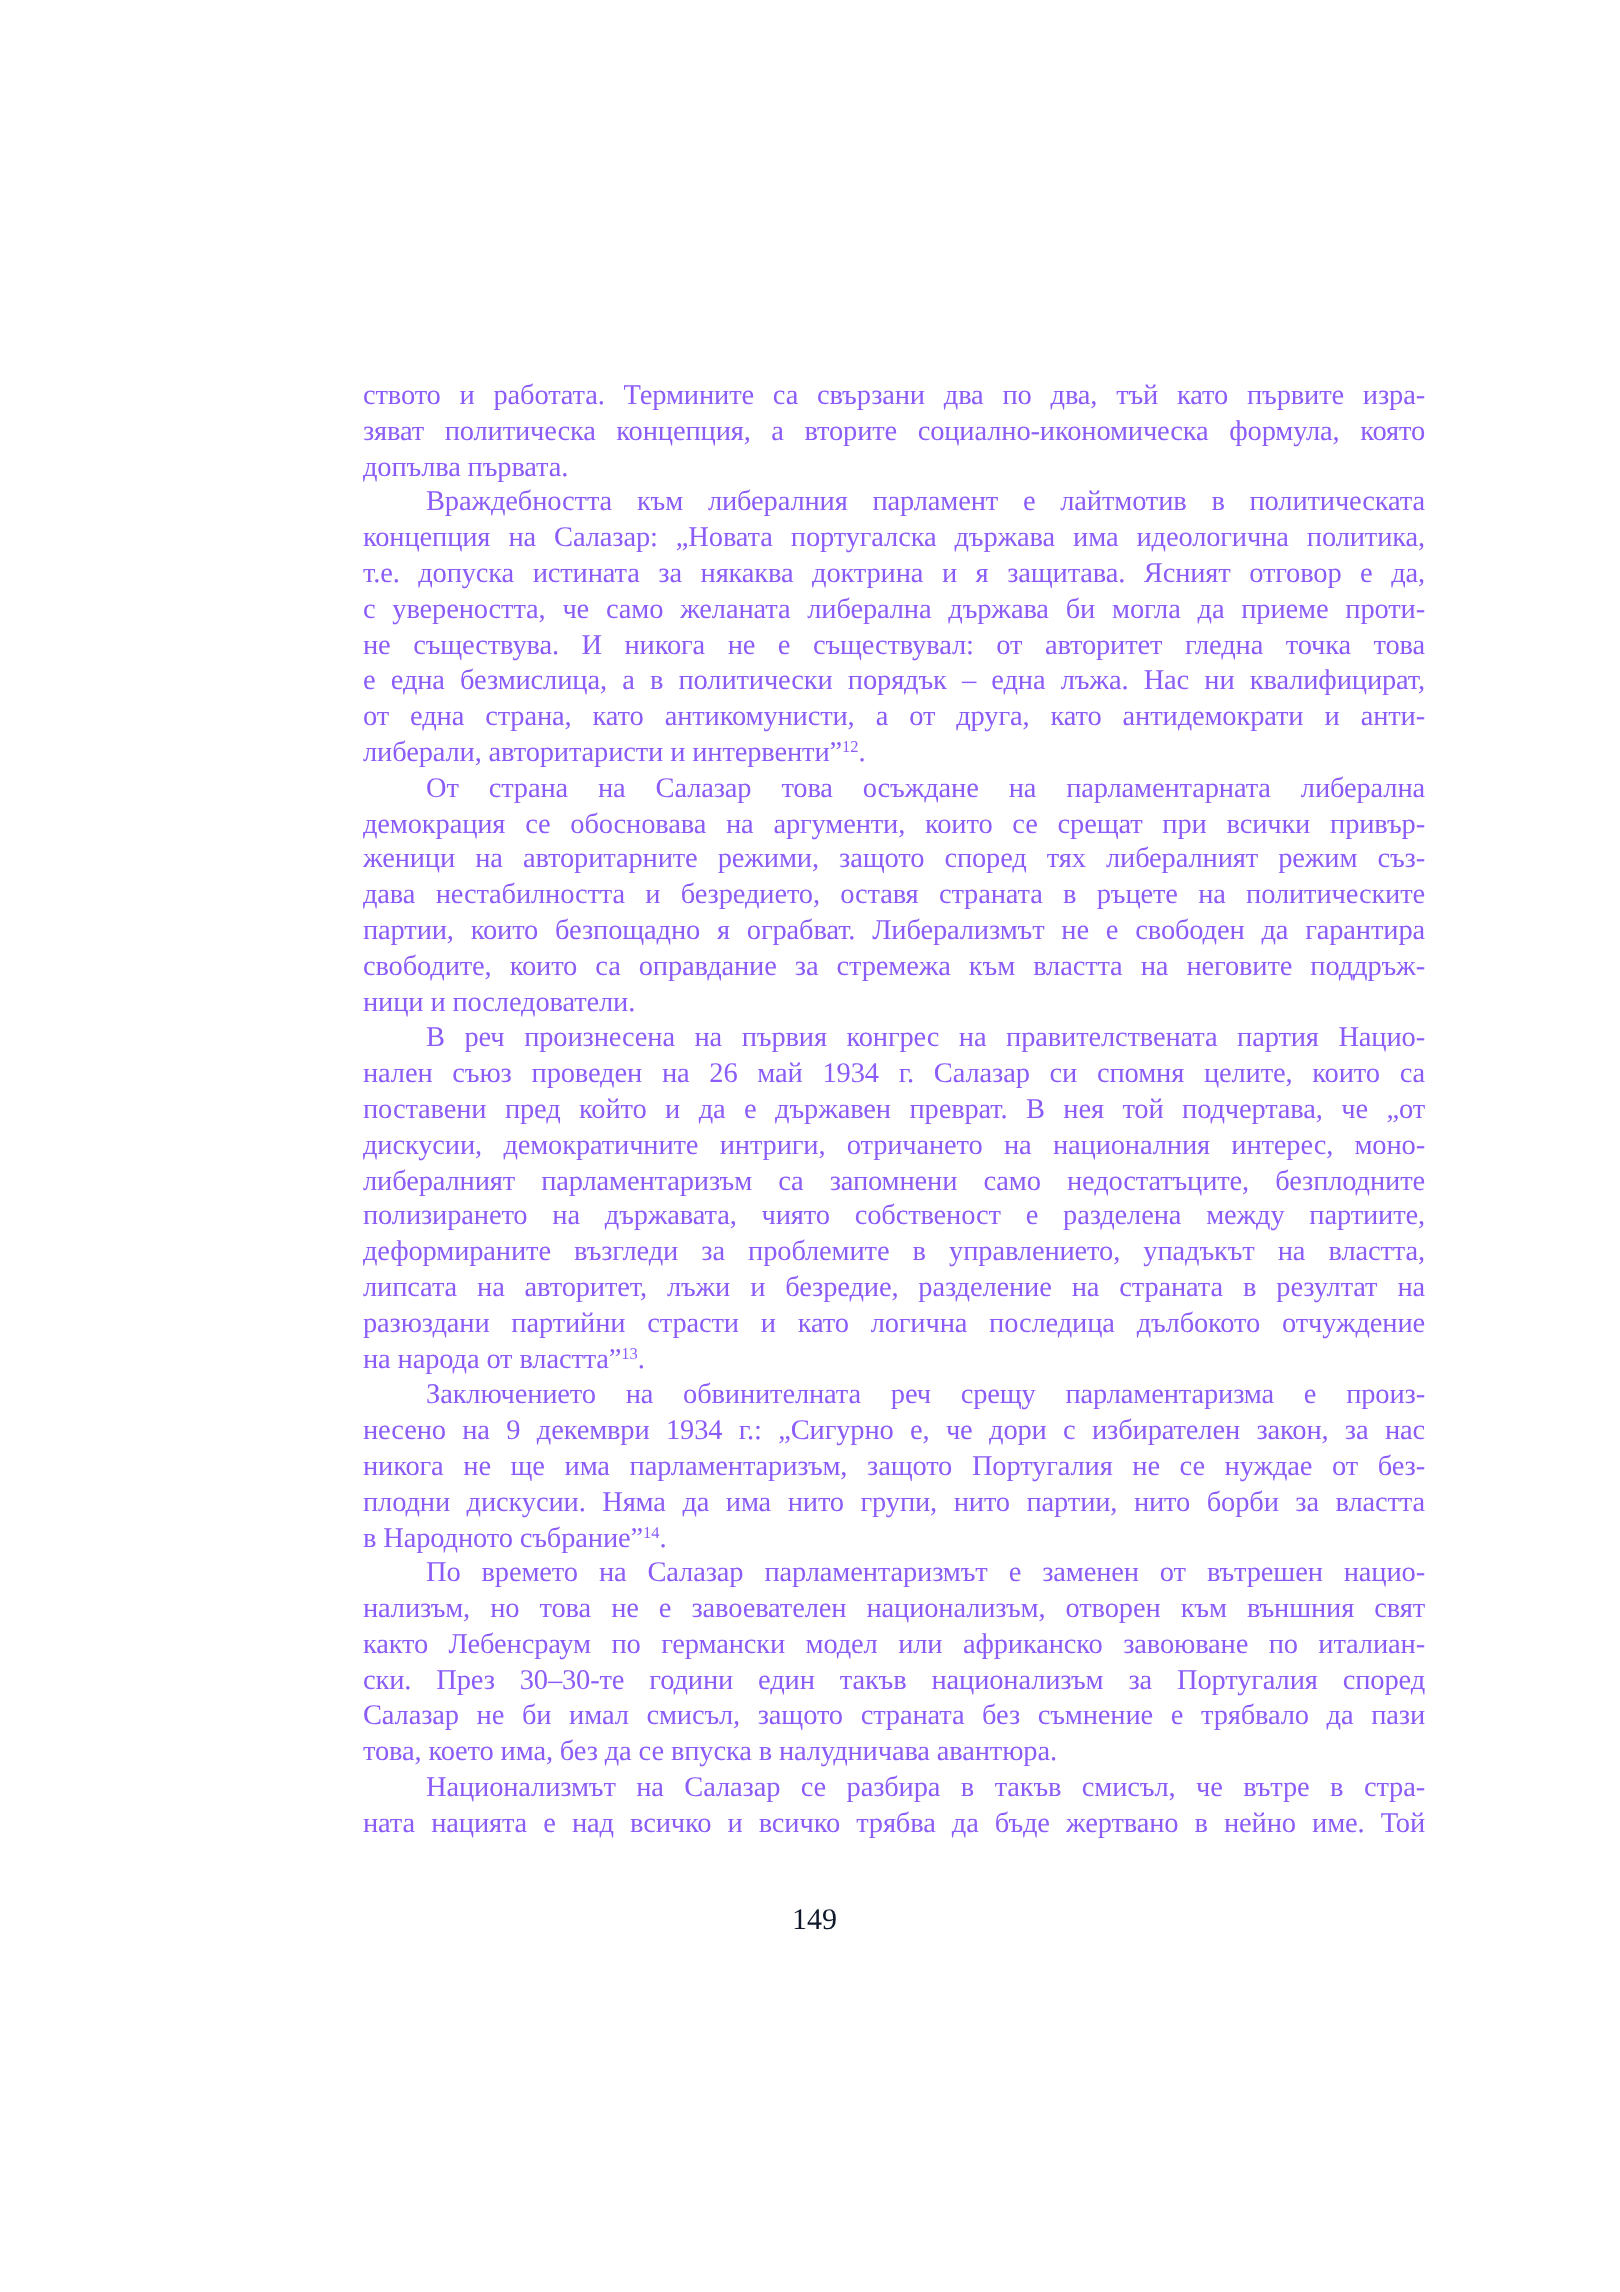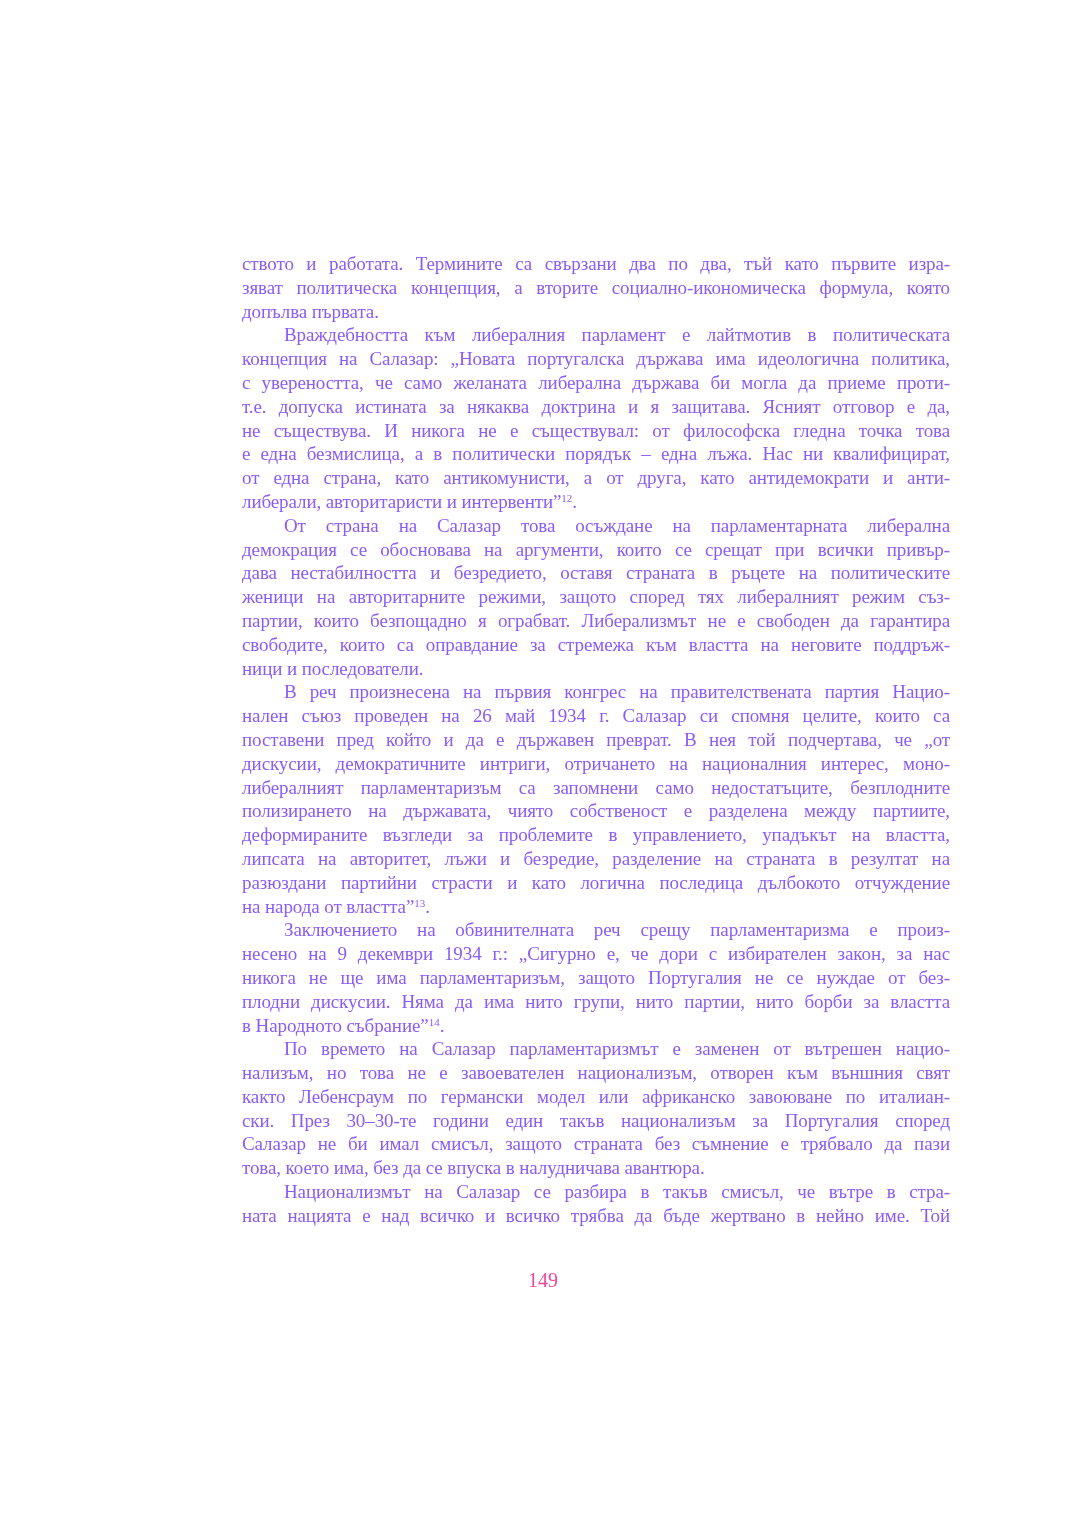--- a/index.html
+++ b/index.html
@@ -40,51 +40,51 @@
     line-height: 0;
     vertical-align: 6px;
     letter-spacing: 0;
   }
   .page-number {
     position: absolute;
     left: 198px;
     top: 1268px;
     width: 690px;
     text-align: center;
-    color: #ec4899;
+    color: #0f172a;
     font-family: "Liberation Serif", "DejaVu Serif", serif;
     font-size: 20px;
     line-height: 24px;
   }
 </style>
 </head>
 <body>
 
 <div class="page">
   <div class="text-block">
       <div class="paragraph">
         <div class="line">ството и работата. Термините са свързани два по два, тъй като първите изра-</div>
         <div class="line">зяват политическа концепция, а вторите социално-икономическа формула, която</div>
         <div class="line last">допълва първата.</div>
       </div>
       <div class="paragraph">
         <div class="line ind">Враждебността към либералния парламент е лайтмотив в политическата</div>
         <div class="line">концепция на Салазар: „Новата португалска държава има идеологична политика,</div>
+        <div class="line">т.е. допуска истината за някаква доктрина и я защитава. Ясният отговор е да,</div>
         <div class="line">с увереността, че само желаната либерална държава би могла да приеме проти-</div>
-        <div class="line">т.е. допуска истината за някаква доктрина и я защитава. Ясният отговор е да,</div>
-        <div class="line">не съществува. И никога не е съществувал: от философска гледна точка това</div>
+        <div class="line">не съществува. И никога не е съществувал: от авторитет гледна точка това</div>
         <div class="line">е една безмислица, а в политически порядък – една лъжа. Нас ни квалифицират,</div>
         <div class="line">от една страна, като антикомунисти, а от друга, като антидемократи и анти-</div>
         <div class="line last">либерали, авторитаристи и интервенти”<sup>12</sup>.</div>
       </div>
       <div class="paragraph">
         <div class="line ind">От страна на Салазар това осъждане на парламентарната либерална</div>
         <div class="line">демокрация се обосновава на аргументи, които се срещат при всички привър-</div>
+        <div class="line">женици на авторитарните режими, защото според тях либералният режим съз-</div>
         <div class="line">дава нестабилността и безредието, оставя страната в ръцете на политическите</div>
-        <div class="line">женици на авторитарните режими, защото според тях либералният режим съз-</div>
         <div class="line">партии, които безпощадно я ограбват. Либерализмът не е свободен да гарантира</div>
         <div class="line">свободите, които са оправдание за стремежа към властта на неговите поддръж-</div>
         <div class="line last">ници и последователи.</div>
       </div>
       <div class="paragraph">
         <div class="line ind">В реч произнесена на първия конгрес на правителствената партия Нацио-</div>
         <div class="line">нален съюз проведен на 26 май 1934 г. Салазар си спомня целите, които са</div>
         <div class="line">поставени пред който и да е държавен преврат. В нея той подчертава, че „от</div>
         <div class="line">дискусии, демократичните интриги, отричането на националния интерес, моно-</div>
         <div class="line">либералният парламентаризъм са запомнени само недостатъците, безплодните</div>

